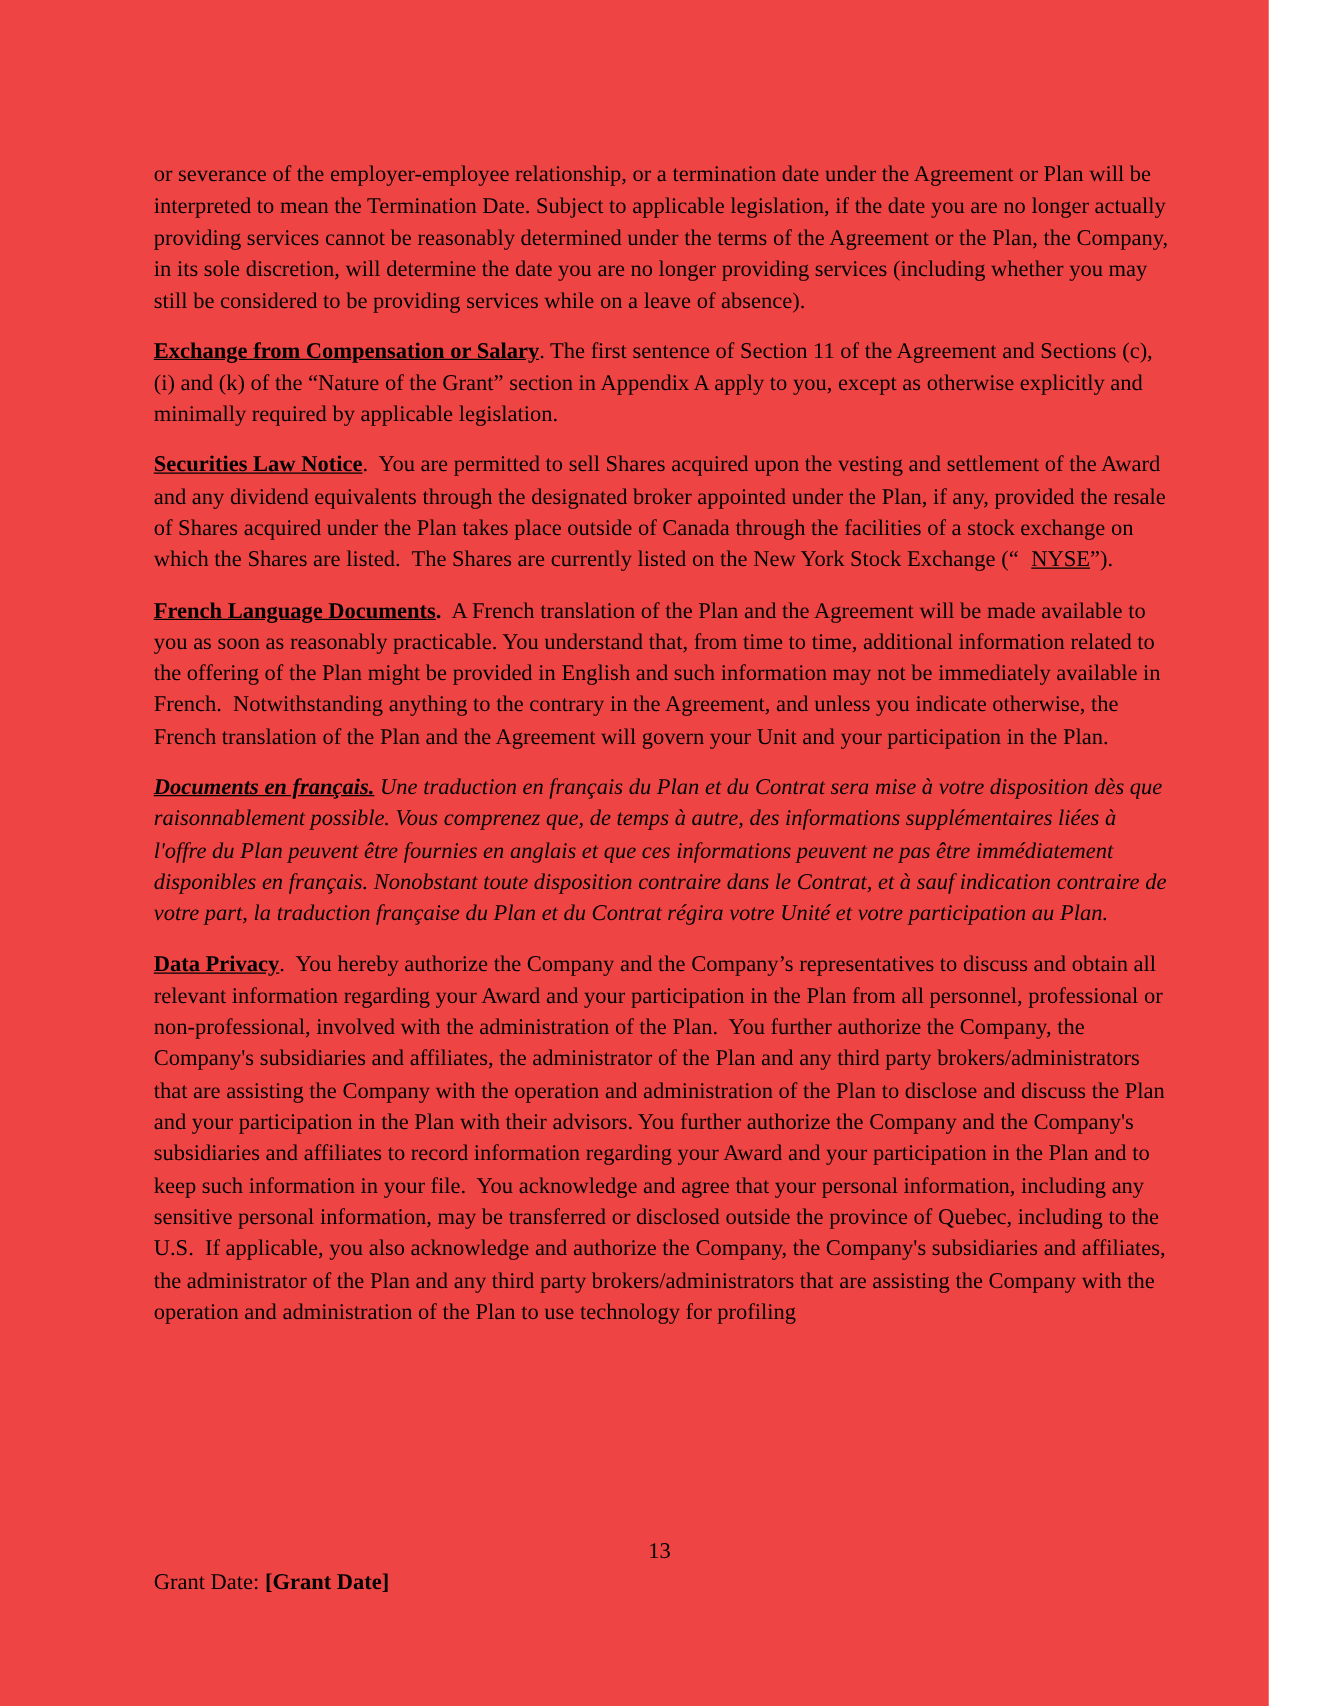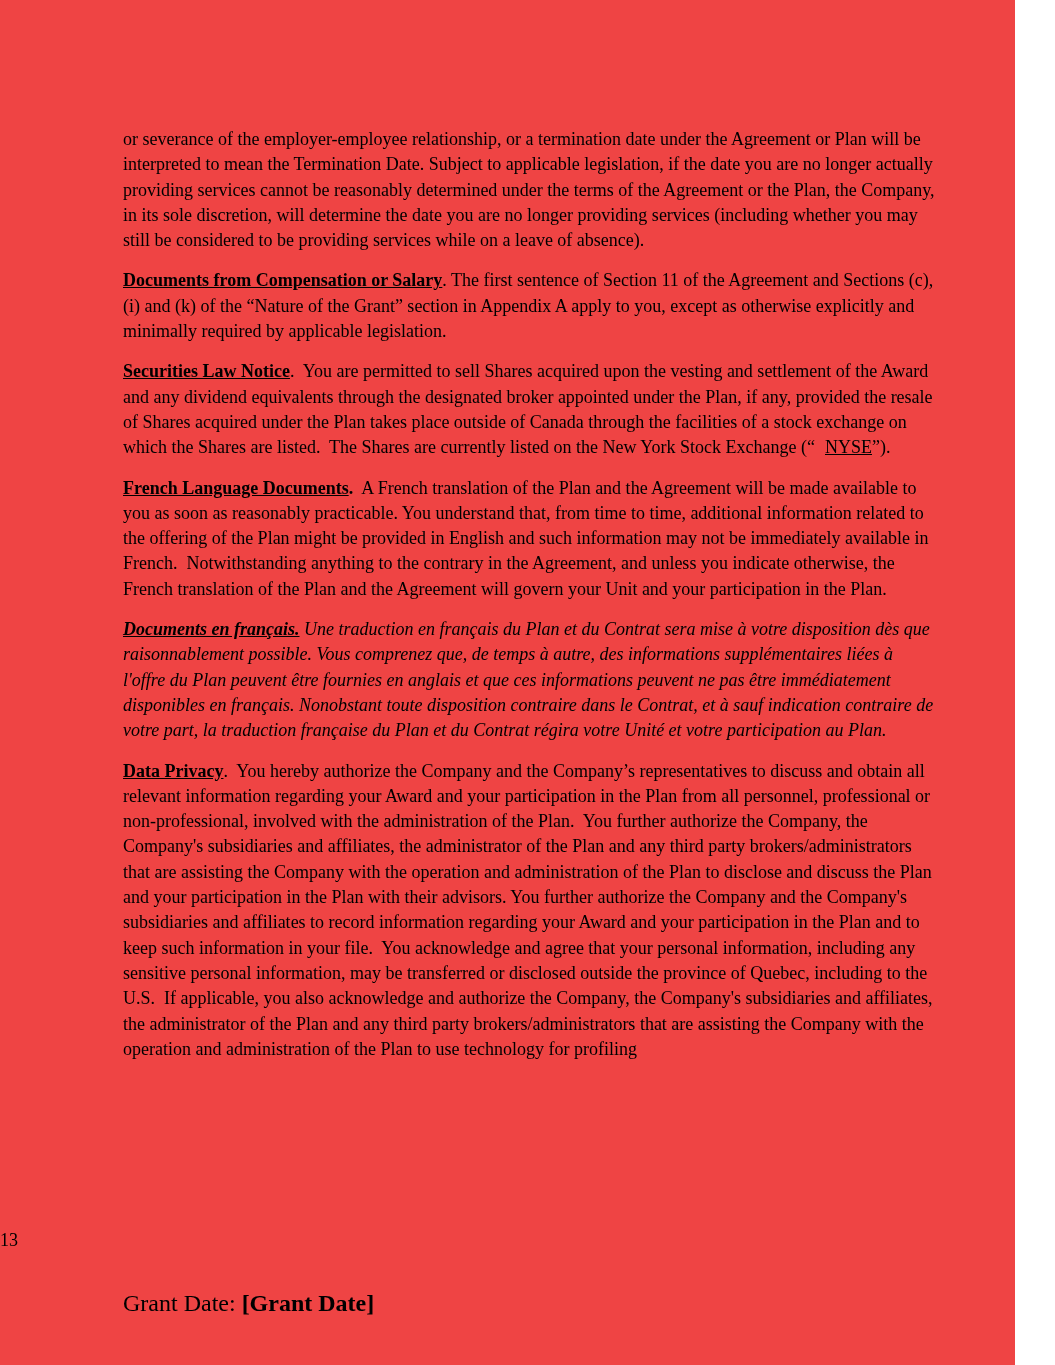--- a/index.html
+++ b/index.html
@@ -33,43 +33,43 @@
   .u { text-decoration: underline; margin-left: 10px; }
   .i { font-style: italic; }
   .bi { font-weight: bold; font-style: italic; }
   .bui { font-weight: bold; font-style: italic; text-decoration: underline; }
   .bu { font-weight: bold; text-decoration: underline; }
   .footer-pagenum {
     position: absolute;
     top: 1228px;
     left: 0;
     width: 1055px;
-    text-align: left;
+    text-align: center;
     font-size: 18px;
     line-height: 25px;
   }
   .footer-grant {
     position: absolute;
-    top: 1291px;
+    top: 1253px;
     left: 123px;
-    font-size: 24px;
+    font-size: 18px;
     line-height: 25px;
     white-space: pre-wrap;
   }
 </style>
 </head>
 <body>
 
 <div class="page">
 
   <div class="content">
 
     <p class="para"><span>or severance of the employer-employee relationship, or a termination date under the Agreement or Plan will be interpreted to mean the Termination Date. Subject to applicable legislation, if the date you are no longer actually providing services cannot be reasonably determined under the terms of the Agreement or the Plan, the Company, in its sole discretion, will determine the date you are no longer providing services (including whether you may still be considered to be providing services while on a leave of absence).</span></p>
 
-    <p class="para"><span class="bu">Documents from Compensation or Salary</span><span>. The first sentence of Section 11 of the Agreement and Sections (c), (i) and (k) of the “Nature of the Grant” section in Appendix A apply to you, except as otherwise explicitly and minimally required by applicable legislation.</span></p>
+    <p class="para"><span class="bu">Exchange from Compensation or Salary</span><span>. The first sentence of Section 11 of the Agreement and Sections (c), (i) and (k) of the “Nature of the Grant” section in Appendix A apply to you, except as otherwise explicitly and minimally required by applicable legislation.</span></p>
 
     <p class="para"><span class="bu">Securities Law Notice</span><span>.  You are permitted to sell Shares acquired upon the vesting and settlement of the Award and any dividend equivalents through the designated broker appointed under the Plan, if any, provided the resale of Shares acquired under the Plan takes place outside of Canada through the facilities of a stock exchange on which the Shares are listed.  The Shares are currently listed on the New York Stock Exchange (“</span><span class="u">NYSE</span><span>”).</span></p>
 
 
     <p class="para"><span class="bu">French Language Documents</span><span class="b">.</span><span>  A French translation of the Plan and the Agreement will be made available to you as soon as reasonably practicable. You understand that, from time to time, additional information related to the offering of the Plan might be provided in English and such information may not be immediately available in French.  Notwithstanding anything to the contrary in the Agreement, and unless you indicate otherwise, the French translation of the Plan and the Agreement will govern your Unit and your participation in the Plan.</span></p>
 
     <p class="para i"><span class="bui">Documents en français.</span><span> Une traduction en français du Plan et du Contrat sera mise à votre disposition dès que raisonnablement possible. Vous comprenez que, de temps à autre, des informations supplémentaires liées à l'offre du Plan peuvent être fournies en anglais et que ces informations peuvent ne pas être immédiatement disponibles en français. Nonobstant toute disposition contraire dans le Contrat, et à sauf indication contraire de votre part, la traduction française du Plan et du Contrat régira votre Unité et votre participation au Plan.</span></p>
 
     <p class="para"><span class="bu">Data Privacy</span><span>.  You hereby authorize the Company and the Company’s representatives to discuss and obtain all relevant information regarding your Award and your participation in the Plan from all personnel, professional or non-professional, involved with the administration of the Plan.  You further authorize the Company, the Company's subsidiaries and affiliates, the administrator of the Plan and any third party brokers/administrators that are assisting the Company with the operation and administration of the Plan to disclose and discuss the Plan and your participation in the Plan with their advisors. You further authorize the Company and the Company's subsidiaries and affiliates to record information regarding your Award and your participation in the Plan and to keep such information in your file.  You acknowledge and agree that your personal information, including any sensitive personal information, may be transferred or disclosed outside the province of Quebec, including to the U.S.  If applicable, you also acknowledge and authorize the Company, the Company's subsidiaries and affiliates, the administrator of the Plan and any third party brokers/administrators that are assisting the Company with the operation and administration of the Plan to use technology for profiling</span></p>
 

